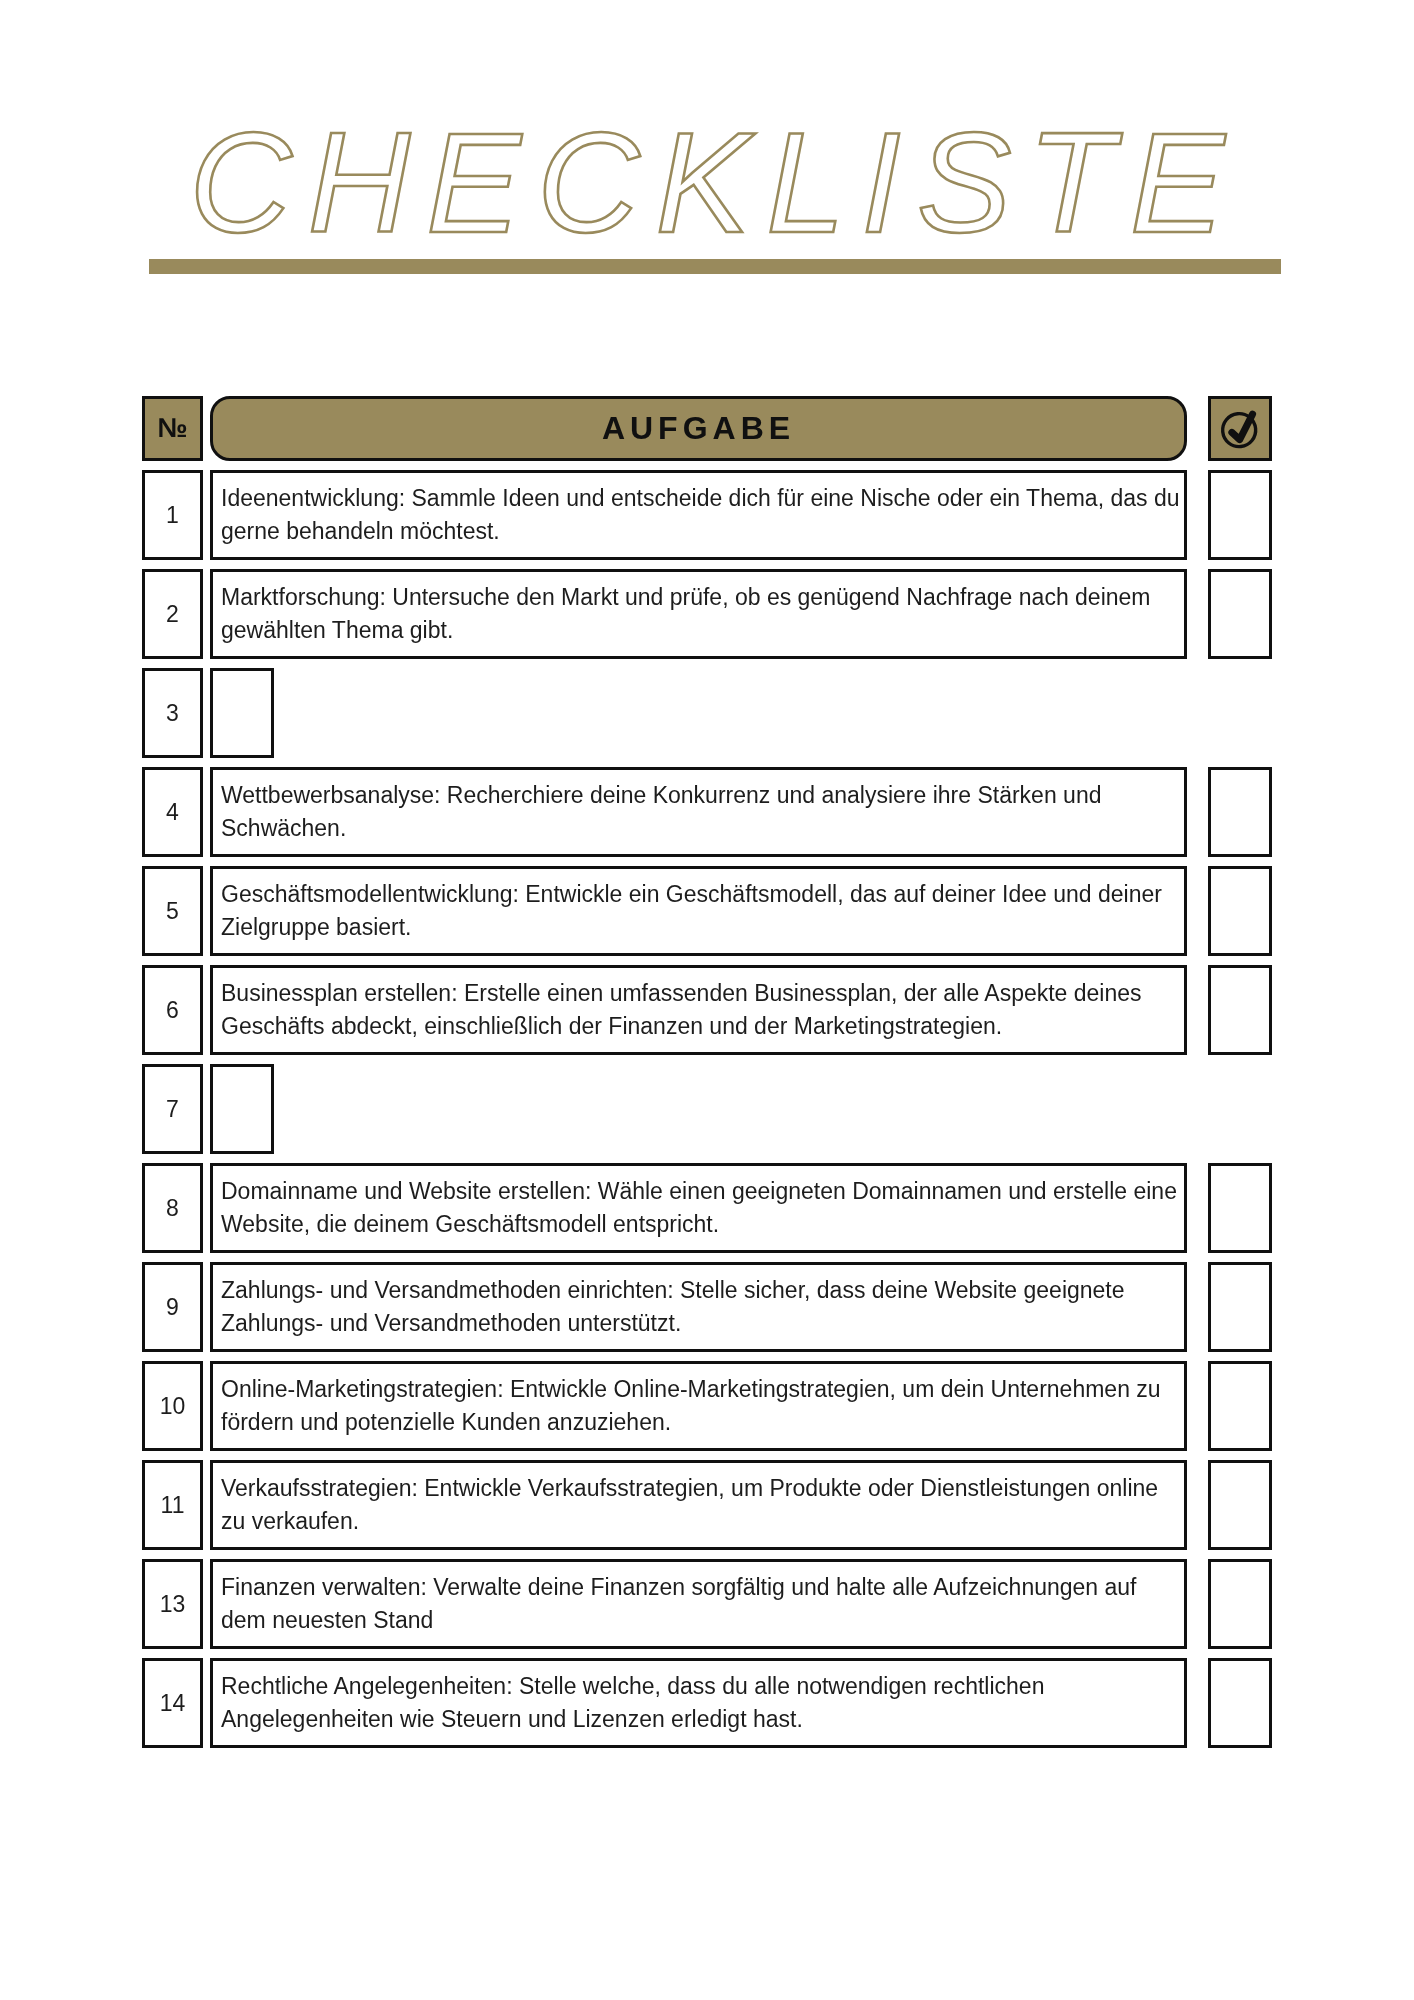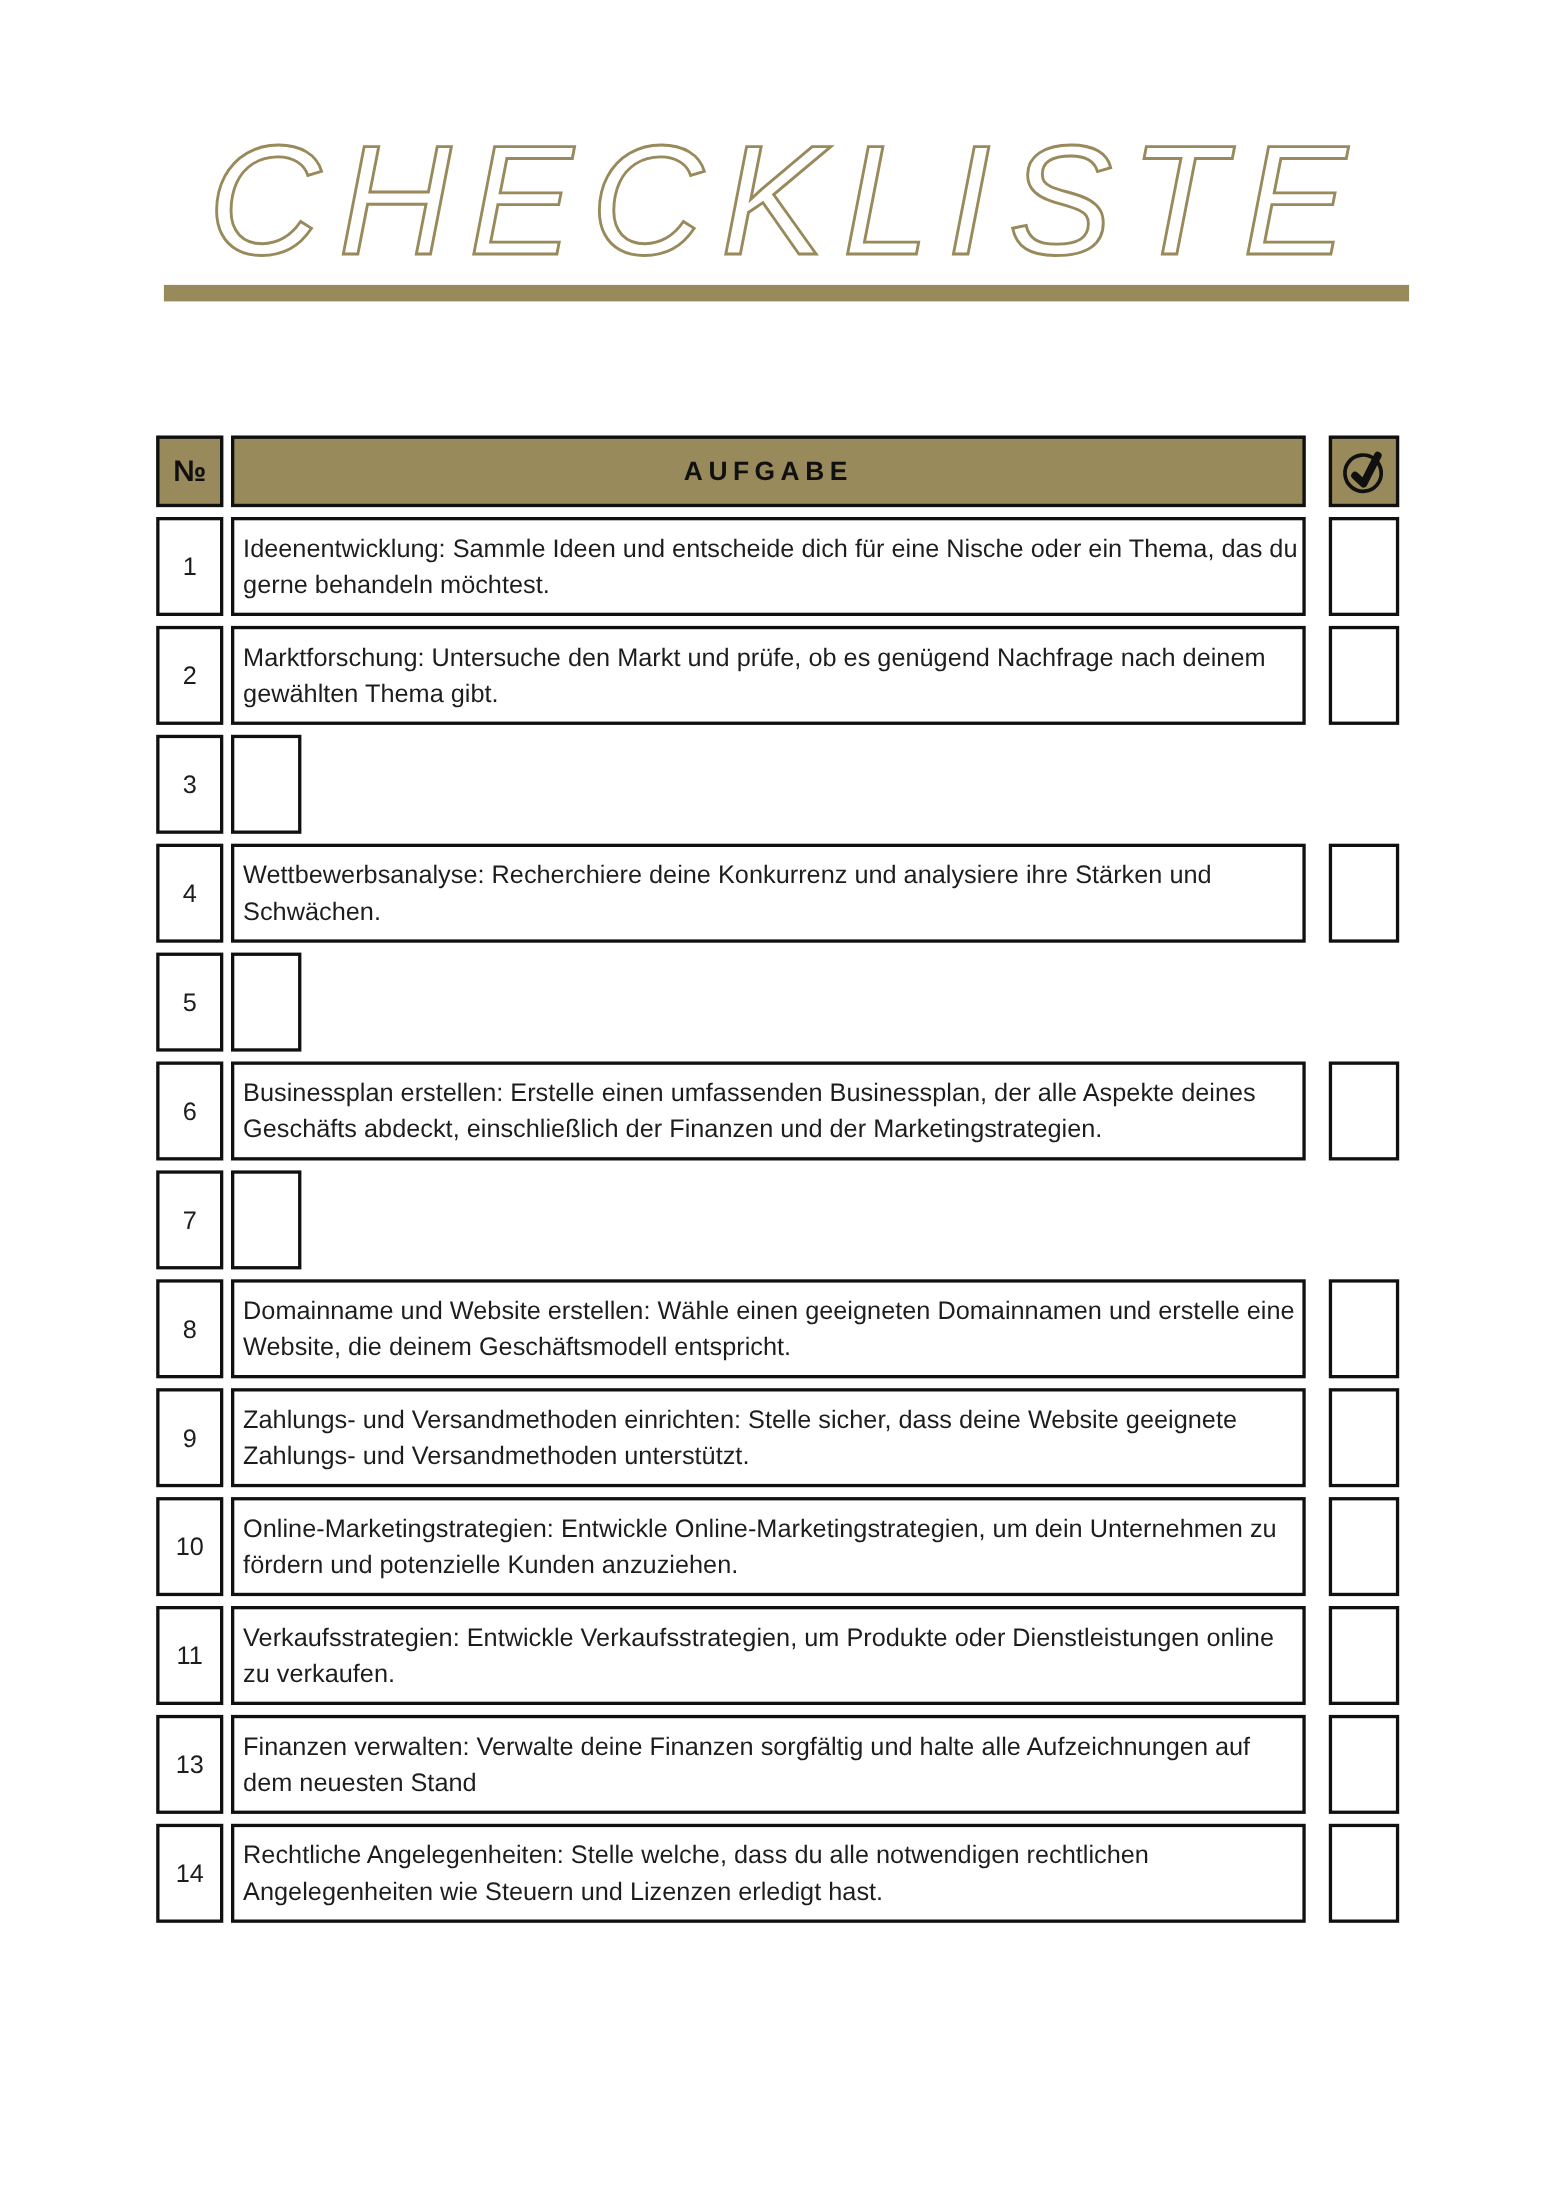--- a/index.html
+++ b/index.html
@@ -85,23 +85,24 @@
   .header-row .cell { background: #998a5c; }
   .header-row .num-cell {
     font-weight: bold;
     font-size: 27px;
     color: #101010;
   }
   .header-row .task-cell {
     justify-content: center;
     padding: 0;
     font-weight: bold;
-    font-size: 24px;
+    font-size: 32px;
     letter-spacing: 5px;
     color: #101010;
+    border-radius: 20px;
   }
   .header-row .check-cell {
     display: flex;
     align-items: center;
     justify-content: center;
   }
   .check-icon { transform: rotate(-6deg); display: block; }
 </style>
 </head>
 <body>
@@ -145,20 +146,21 @@
   </div>
 
   <div class="row task-row">
     <div class="cell num-cell">4</div>
     <div class="cell task-cell">Wettbewerbsanalyse: Recherchiere deine Konkurrenz und analysiere ihre Stärken und Schwächen.</div>
     <div class="cell check-cell"></div>
   </div>
 
   <div class="row task-row">
     <div class="cell num-cell">5</div>
+    <div class="cell task-cell">Geschäftsmodellentwicklung: Entwickle ein Geschäftsmodell, das auf deiner Idee und deiner Zielgruppe basiert.</div>
     <div class="cell check-cell"></div>
   </div>
 
   <div class="row task-row">
     <div class="cell num-cell">6</div>
     <div class="cell task-cell">Businessplan erstellen: Erstelle einen umfassenden Businessplan, der alle Aspekte deines Geschäfts abdeckt, einschließlich der Finanzen und der Marketingstrategien.</div>
     <div class="cell check-cell"></div>
   </div>
 
   <div class="row task-row">

